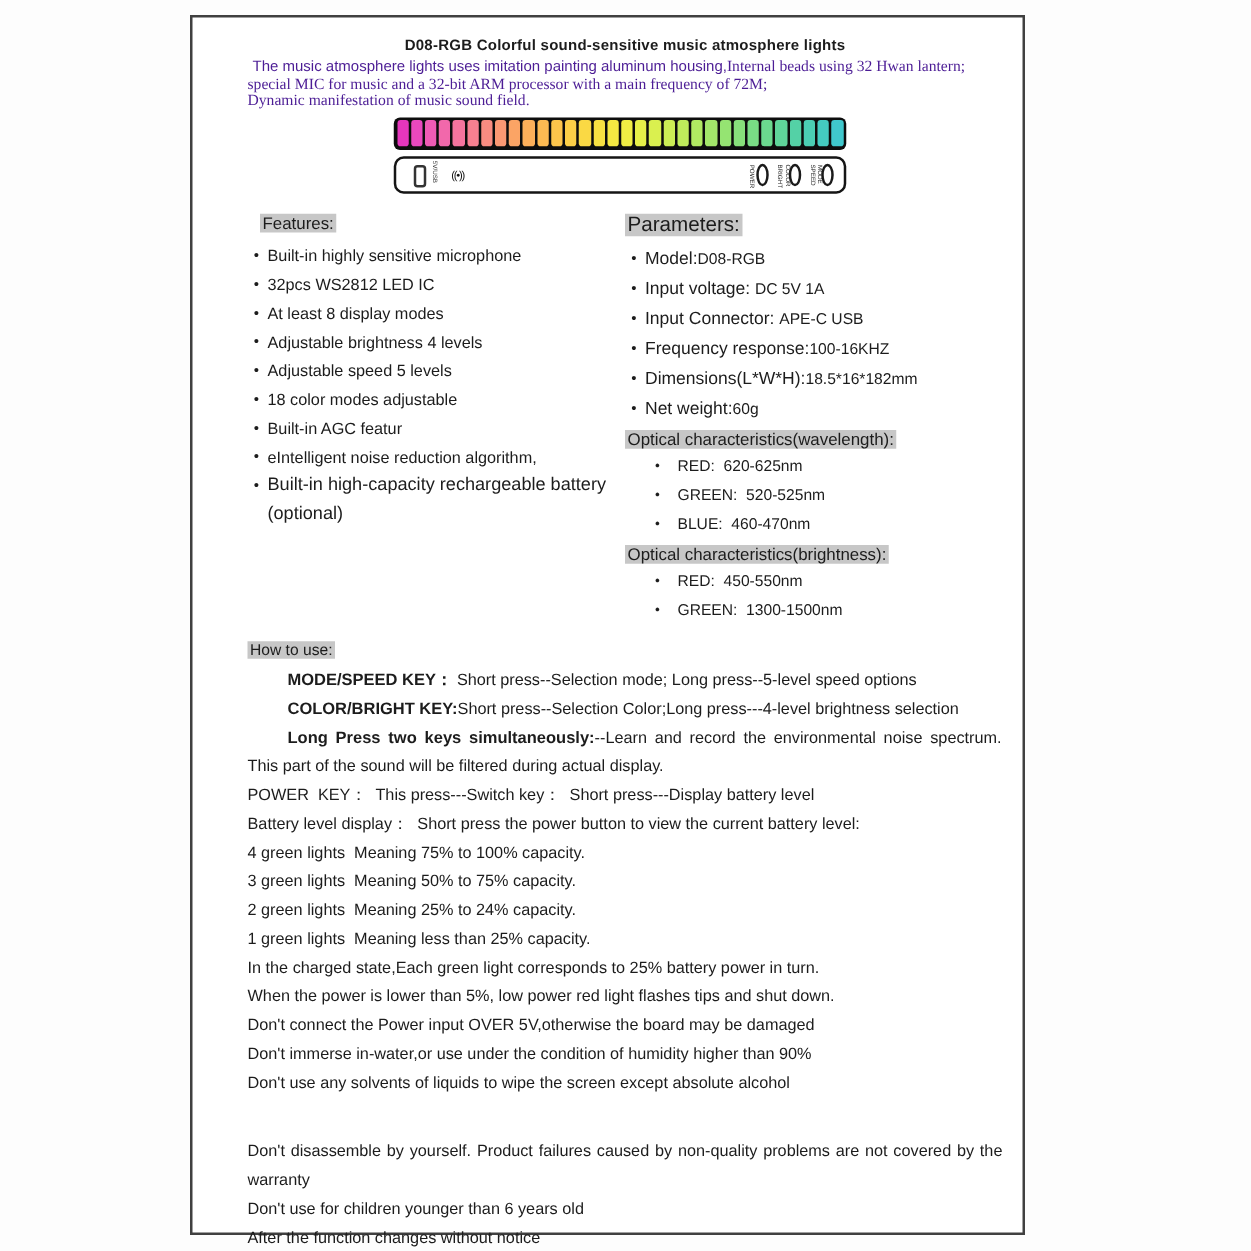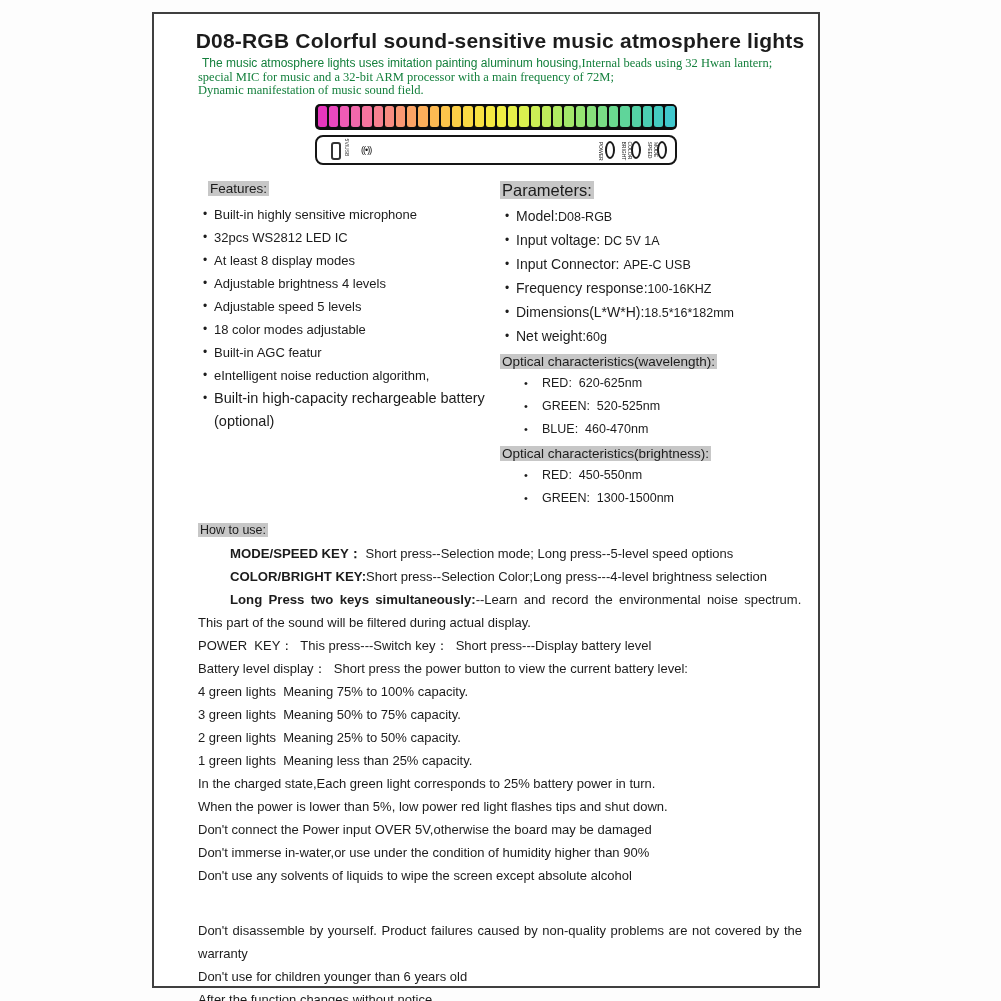--- a/index.html
+++ b/index.html
@@ -3,22 +3,22 @@
 <meta charset="utf-8">
 <style>
   * { margin:0; padding:0; box-sizing:border-box; }
   html,body { width:1001px; height:1001px; background:#fdfdfd; }
   body { font-family:"Liberation Sans", sans-serif; color:#1c1c1c; position:relative; }
   .page {
     position:absolute; left:152px; top:12px; width:668px; height:976px;
     background:#fff; border:2px solid #404040;
     padding:15px 6px 0 44px;
   }
-  .title { text-align:center; font-size:21px; font-weight:bold; letter-spacing:.2px; margin-bottom:4px; margin-left:-10px; }
-  .desc { font-size:12px; line-height:13.6px; color:#15803d; }
+  .title { text-align:center; font-size:12px; font-weight:bold; letter-spacing:.2px; margin-bottom:4px; margin-left:-10px; }
+  .desc { font-size:12px; line-height:13.6px; color:#4c1d95; }
   .desc .sans { font-family:"Liberation Sans", sans-serif; }
   .desc .serif { font-family:"Liberation Serif", serif; font-size:12.5px; }
   .desc .indent { padding-left:4px; }
 
   
   .device-wrap { width:362px; margin:6px 0 0 117px; }
   .led-bar {
     height:26px; background:#0d0d0d; border-radius:5px;
     display:flex; gap:2px; padding:2.5px; margin-bottom:5px;
   }
@@ -241,21 +241,21 @@
   <div class="howto">
     <div class="sec-head"><span class="hl">How to use:</span></div>
     <div class="tline"><span class="key pre">MODE/SPEED KEY：</span><span class="pre"> Short press--Selection mode; Long press--5-level speed options</span></div>
     <div class="tline"><span class="key pre">COLOR/BRIGHT KEY:</span><span class="pre">Short press--Selection Color;Long press---4-level brightness selection</span></div>
     <div class="tline jline"><span class="key pre">Long Press two keys simultaneously:</span><span class="pre">--Learn and record the environmental noise spectrum.</span></div>
     <div class="tline"><span class="pre">This part of the sound will be filtered during actual display.</span></div>
     <div class="tline"><span class="pre">POWER  KEY：  This press---Switch key：  Short press---Display battery level</span></div>
     <div class="tline"><span class="pre">Battery level display：  Short press the power button to view the current battery level:</span></div>
     <div class="tline"><span class="pre">4 green lights  Meaning 75% to 100% capacity.</span></div>
     <div class="tline"><span class="pre">3 green lights  Meaning 50% to 75% capacity.</span></div>
-    <div class="tline"><span class="pre">2 green lights  Meaning 25% to 50% capacity.</span></div>
+    <div class="tline"><span class="pre">2 green lights  Meaning 25% to 24% capacity.</span></div>
     <div class="tline"><span class="pre">1 green lights  Meaning less than 25% capacity.</span></div>
     <div class="tline"><span class="pre">In the charged state,Each green light corresponds to 25% battery power in turn.</span></div>
     <div class="tline"><span class="pre">When the power is lower than 5%, low power red light flashes tips and shut down.</span></div>
   </div>
 
   <div>
     <div class="tline">Don't connect the Power input OVER 5V,otherwise the board may be damaged</div>
     <div class="tline">Don't immerse in-water,or use under the condition of humidity higher than 90%</div>
     <div class="tline">Don't use any solvents of liquids to wipe the screen except absolute alcohol</div>
     <div class="tline jline2">Don't disassemble by yourself. Product failures caused by non-quality problems are not covered by the warranty</div>

